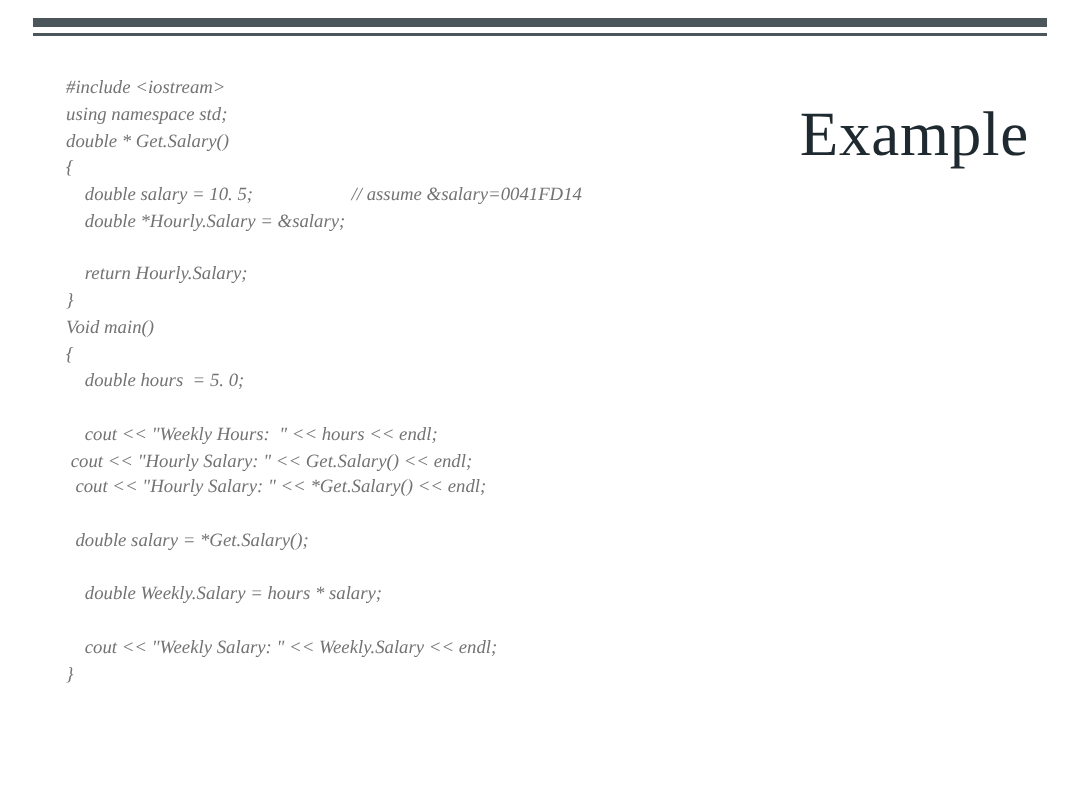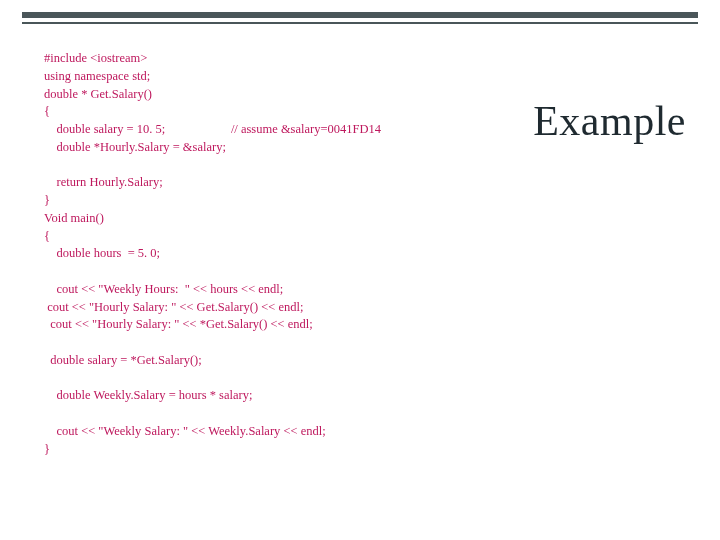--- a/index.html
+++ b/index.html
@@ -33,31 +33,31 @@
     height: 2px;
     background: #4a5659;
   }
   .title {
     position: absolute;
     top: 66px;
     right: 34px;
     font-size: 42px;
     color: #1f2a30;
     letter-spacing: 0.5px;
-    margin-top: 31px;
   }
   .code {
     position: absolute;
     top: 50px;
     left: 44px;
     font-size: 12.5px;
     line-height: 1.42;
-    color: #be185d;
+    color: #737373;
     white-space: pre;
     font-family: Georgia, 'Times New Roman', serif;
+    font-style: italic;
   }
 </style>
 </head>
 <body>
 
 <div class="slide">
   <div class="top-rule-1"></div>
   <div class="top-rule-2"></div>
   <div class="title">Example</div>
   <div class="code" id="code-block">#include &lt;iostream&gt;

